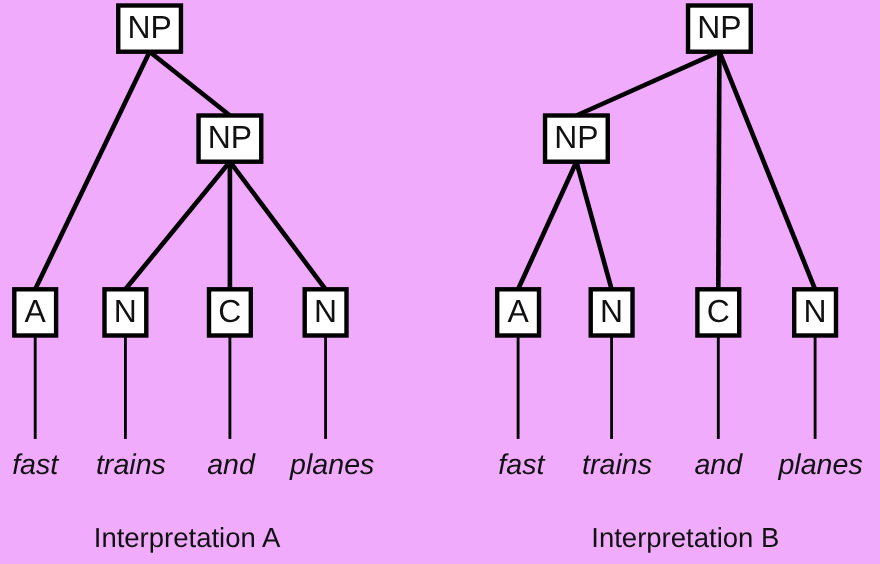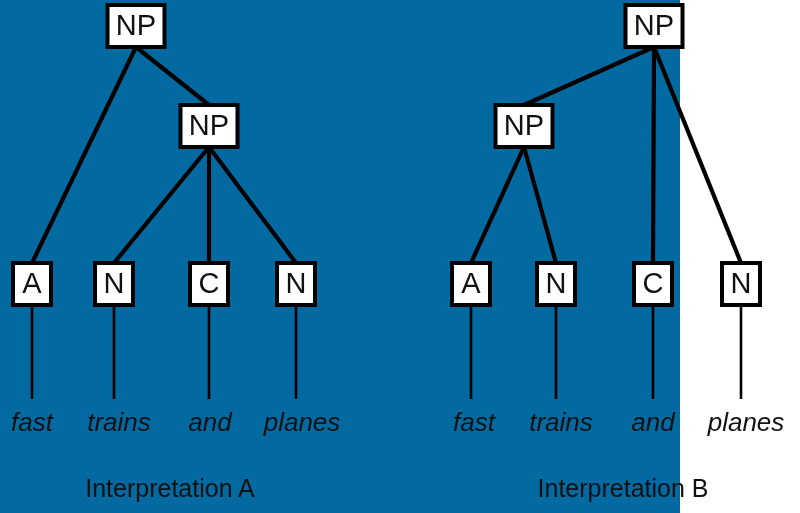--- a/index.html
+++ b/index.html
@@ -8,23 +8,23 @@
     background: #ffffff;
   }
   body {
     width: 800px;
     height: 513px;
     overflow: hidden;
     font-family: "Liberation Sans", sans-serif;
   }
   #stage {
     position: relative;
-    width: 680px;
+    width: 800px;
     height: 513px;
-    background: #0369a1;
+    background: #f0abfc;
   }
   svg.diagram {
     position: absolute;
     left: 0;
     top: 0;
     width: 800px;
     height: 513px;
   }
   .node-box {
     fill: #ffffff;

